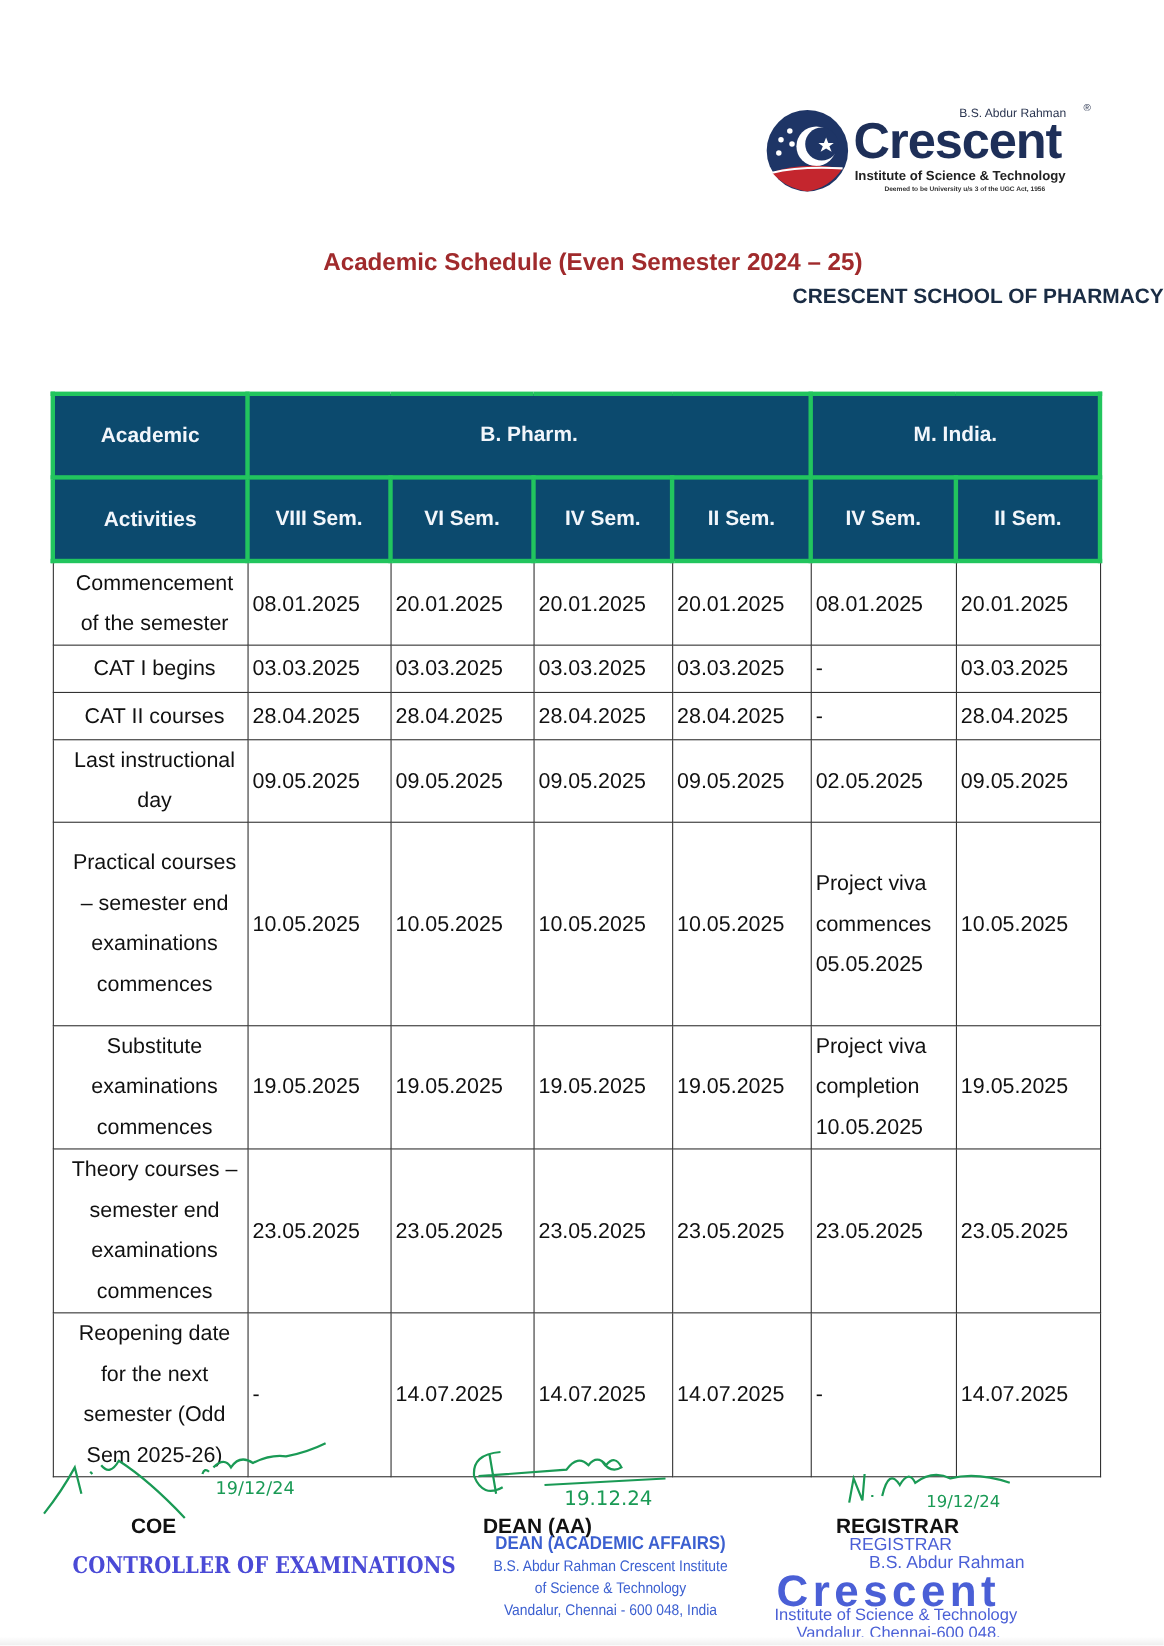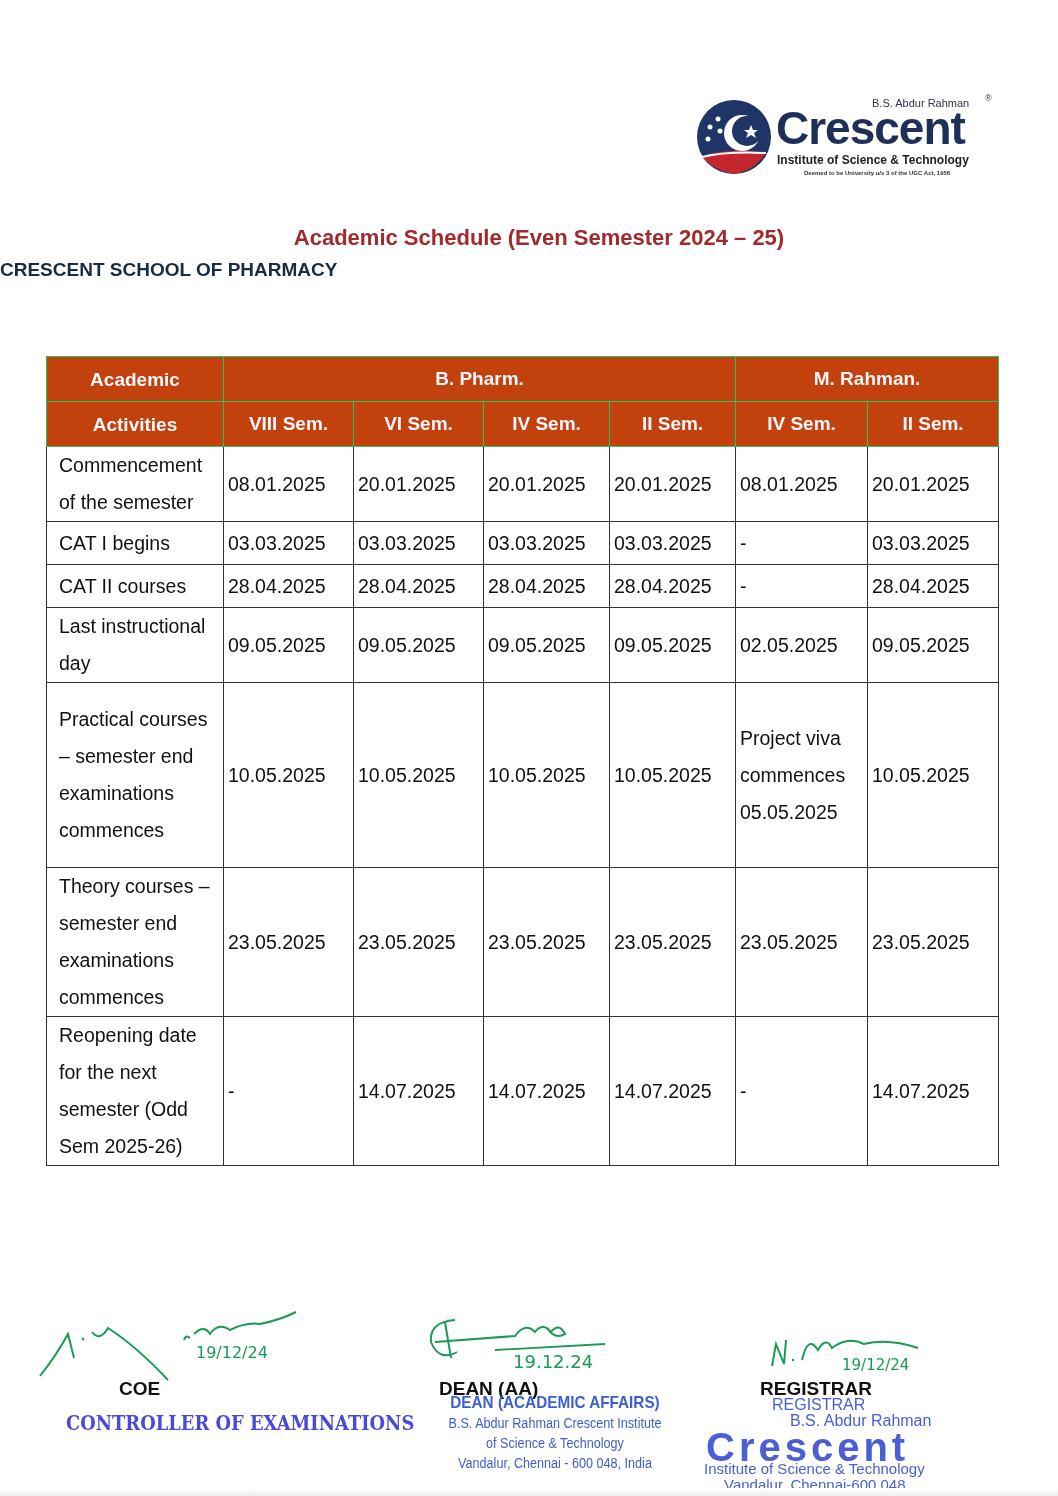--- a/index.html
+++ b/index.html
@@ -10,39 +10,39 @@
   .logo { position: absolute; left: 696px; top: 93px; width: 300px; height: 90px; }
   .logo .emblem { position: absolute; left: 0; top: 6px; width: 76px; height: 76px; }
   .logo .pre { position: absolute; left: 176px; top: 4px; font-size: 11px; color: #2a3550; }
   .logo .reg { position: absolute; left: 289px; top: 0; font-size: 9px; color: #2a3550; }
   .logo .name { position: absolute; left: 80px; top: 12px; font-size: 46px; font-weight: bold; color: #1e2f58; letter-spacing: -1px; line-height: 46px; }
   .logo .inst { position: absolute; left: 81px; top: 60px; font-size: 12px; font-weight: bold; color: #222; }
   .logo .deemed { position: absolute; left: 108px; top: 77px; font-size: 6px; font-weight: bold; color: #333; }
 
   .title { position: absolute; left: 0; width: 1058px; text-align: center; top: 204px; padding-left: 12px; margin-top: 21px; }
   .title span { color: #a02a2c; font-weight: bold; font-size: 22px; position: relative; left: -2px; }
-  .subtitle { position: absolute; left: 0; width: 1058px; top: 259px; text-align: left; }
+  .subtitle { position: absolute; left: 0; width: 1058px; top: 259px; text-align: right; }
   .subtitle span { color: #1a2c44; font-weight: bold; font-size: 19px; }
   .section { position: absolute; left: 83px; top: 310px; font-size: 19px; font-weight: bold; color: #a02a2c; margin-top: 45px; }
   .section .num { display: inline-block; width: 44px; }
 
   table.sched {
     position: absolute; left: 46px; top: 356px; width: 952px;
     border-collapse: collapse; table-layout: fixed;
   }
   table.sched th {
-    background: #c2410c; color: #f2f6fb; font-weight: bold; font-size: 19px;
-    border: 1px solid #22c55e; height: 38px; padding: 3px; text-align: center;
+    background: #0c4a6e; color: #f2f6fb; font-weight: bold; font-size: 19px;
+    border: 4px solid #22c55e; height: 38px; padding: 17px; text-align: center;
   }
   table.sched th.first { line-height: 37px; }
   table.sched td {
     border: 1px solid #333; font-size: 19.5px; padding: 0 4px;
     color: #111; line-height: 37px; vertical-align: middle;
   }
-  table.sched td.activity { text-align: left; padding-left: 12px; padding-right: 4px; }
+  table.sched td.activity { text-align: center; padding-left: 12px; padding-right: 4px; }
   .sig { position: absolute; }
   .sig-label { font-weight: bold; font-size: 19px; color: #111; position: absolute; text-align: center; }
   .stamp-coe { position: absolute; left: 66px; top: 1410px; font-family: "DejaVu Serif", serif; font-weight: bold; font-size: 21px; color: #4a4ad6; letter-spacing: 0; transform: scaleX(0.85); transform-origin: left; }
   .stamp-dean { position: absolute; left: 420px; top: 1393px; width: 270px; text-align: center; color: #3b5fd0; font-size: 14px; line-height: 20px; transform: scaleX(0.9); }
   .stamp-dean .big { font-size: 17px; font-weight: bold; }
   .stamp-reg { position: absolute; left: 700px; top: 1396px; width: 250px; color: #4a5fd6; }
   .stamp-reg .l1 { position: absolute; left: 72px; top: 0; font-size: 16px; }
   .stamp-reg .l2 { position: absolute; left: 90px; top: 16px; font-size: 16px; }
   .stamp-reg .l3 { position: absolute; left: 6px; top: 30px; font-size: 40px; font-weight: bold; letter-spacing: 4px; line-height: 42px; }
   .stamp-reg .l4 { position: absolute; left: 4px; top: 64px; font-size: 15px; }
@@ -89,21 +89,21 @@
       <col style="width:130px">
       <col style="width:126px">
       <col style="width:126px">
       <col style="width:132px">
       <col style="width:131px">
   </colgroup>
   <thead>
     <tr>
       <th class="first">Academic</th>
       <th colspan="4">B. Pharm.</th>
-      <th colspan="2">M. Rahman.</th>
+      <th colspan="2">M. India.</th>
     </tr>
     <tr>
       <th class="first">Activities</th>
       <th>VIII Sem.</th>
       <th>VI Sem.</th>
       <th>IV Sem.</th>
       <th>II  Sem.</th>
       <th>IV Sem.</th>
       <th>II Sem.</th>
     </tr>
@@ -146,20 +146,29 @@
       <td>09.05.2025</td>
     </tr>
     <tr style="height:185px">
       <td class="activity">Practical courses – semester end examinations commences</td>
       <td>10.05.2025</td>
       <td>10.05.2025</td>
       <td>10.05.2025</td>
       <td>10.05.2025</td>
       <td>Project viva commences 05.05.2025</td>
       <td>10.05.2025</td>
+    </tr>
+    <tr style="height:112px">
+      <td class="activity">Substitute examinations commences</td>
+      <td>19.05.2025</td>
+      <td>19.05.2025</td>
+      <td>19.05.2025</td>
+      <td>19.05.2025</td>
+      <td>Project viva completion 10.05.2025</td>
+      <td>19.05.2025</td>
     </tr>
     <tr style="height:149px">
       <td class="activity">Theory courses – semester end examinations commences</td>
       <td>23.05.2025</td>
       <td>23.05.2025</td>
       <td>23.05.2025</td>
       <td>23.05.2025</td>
       <td>23.05.2025</td>
       <td>23.05.2025</td>
     </tr>

